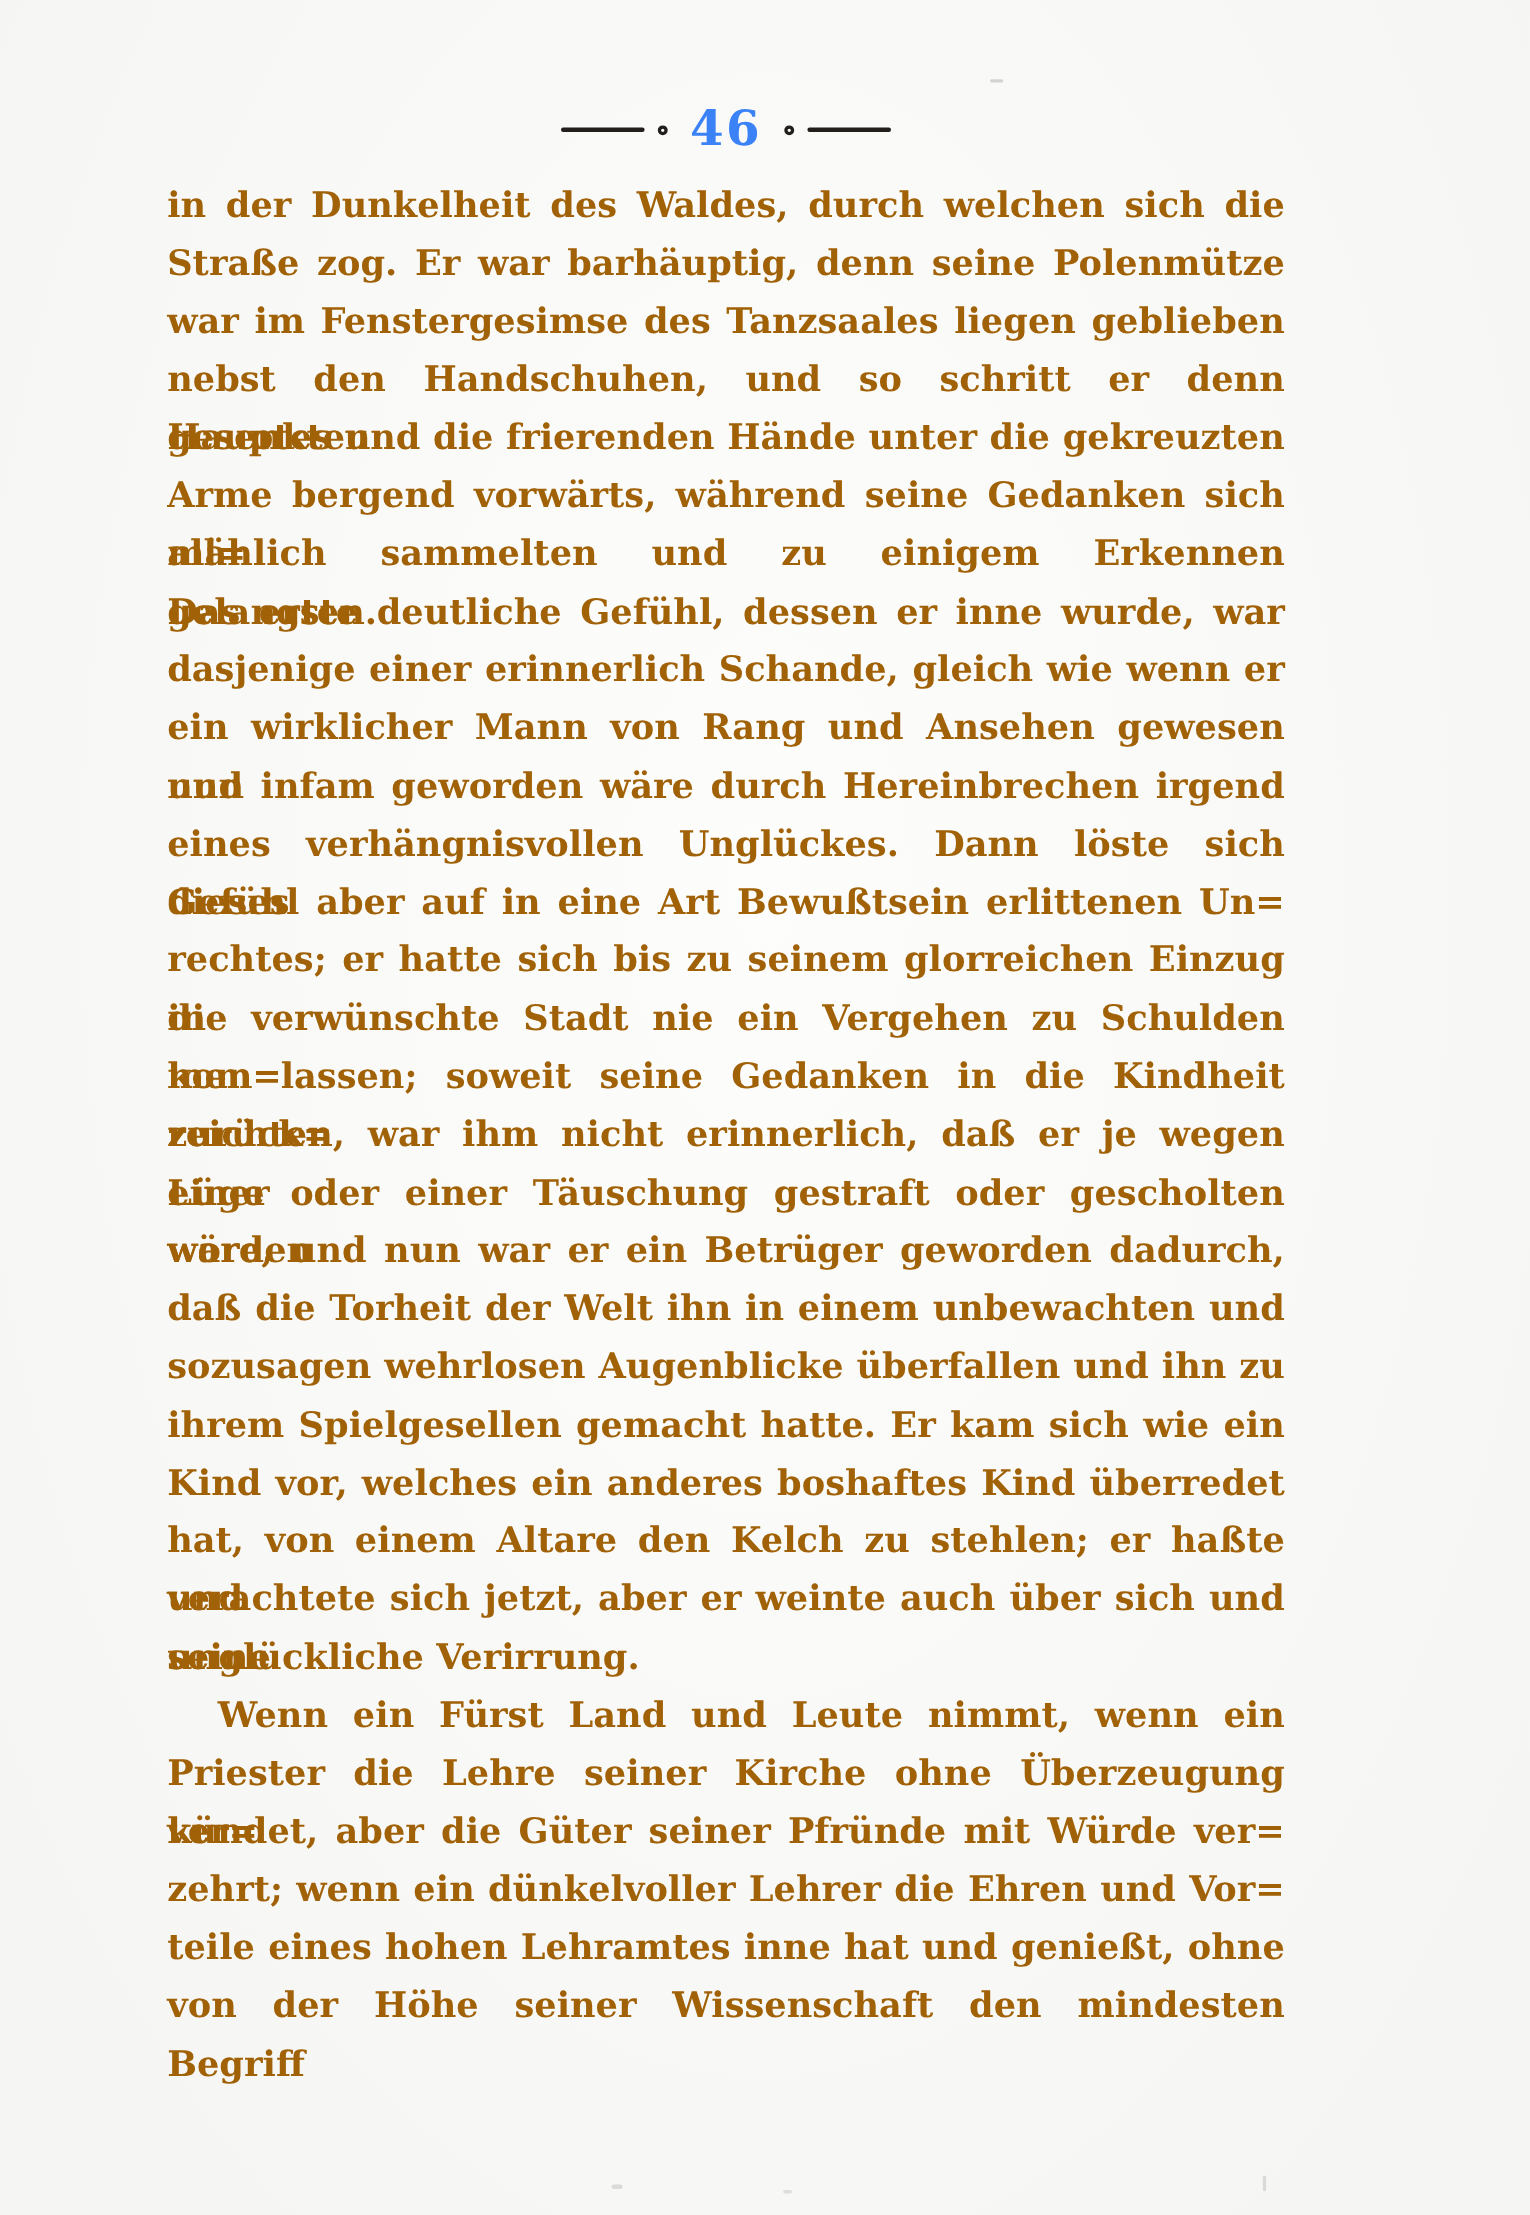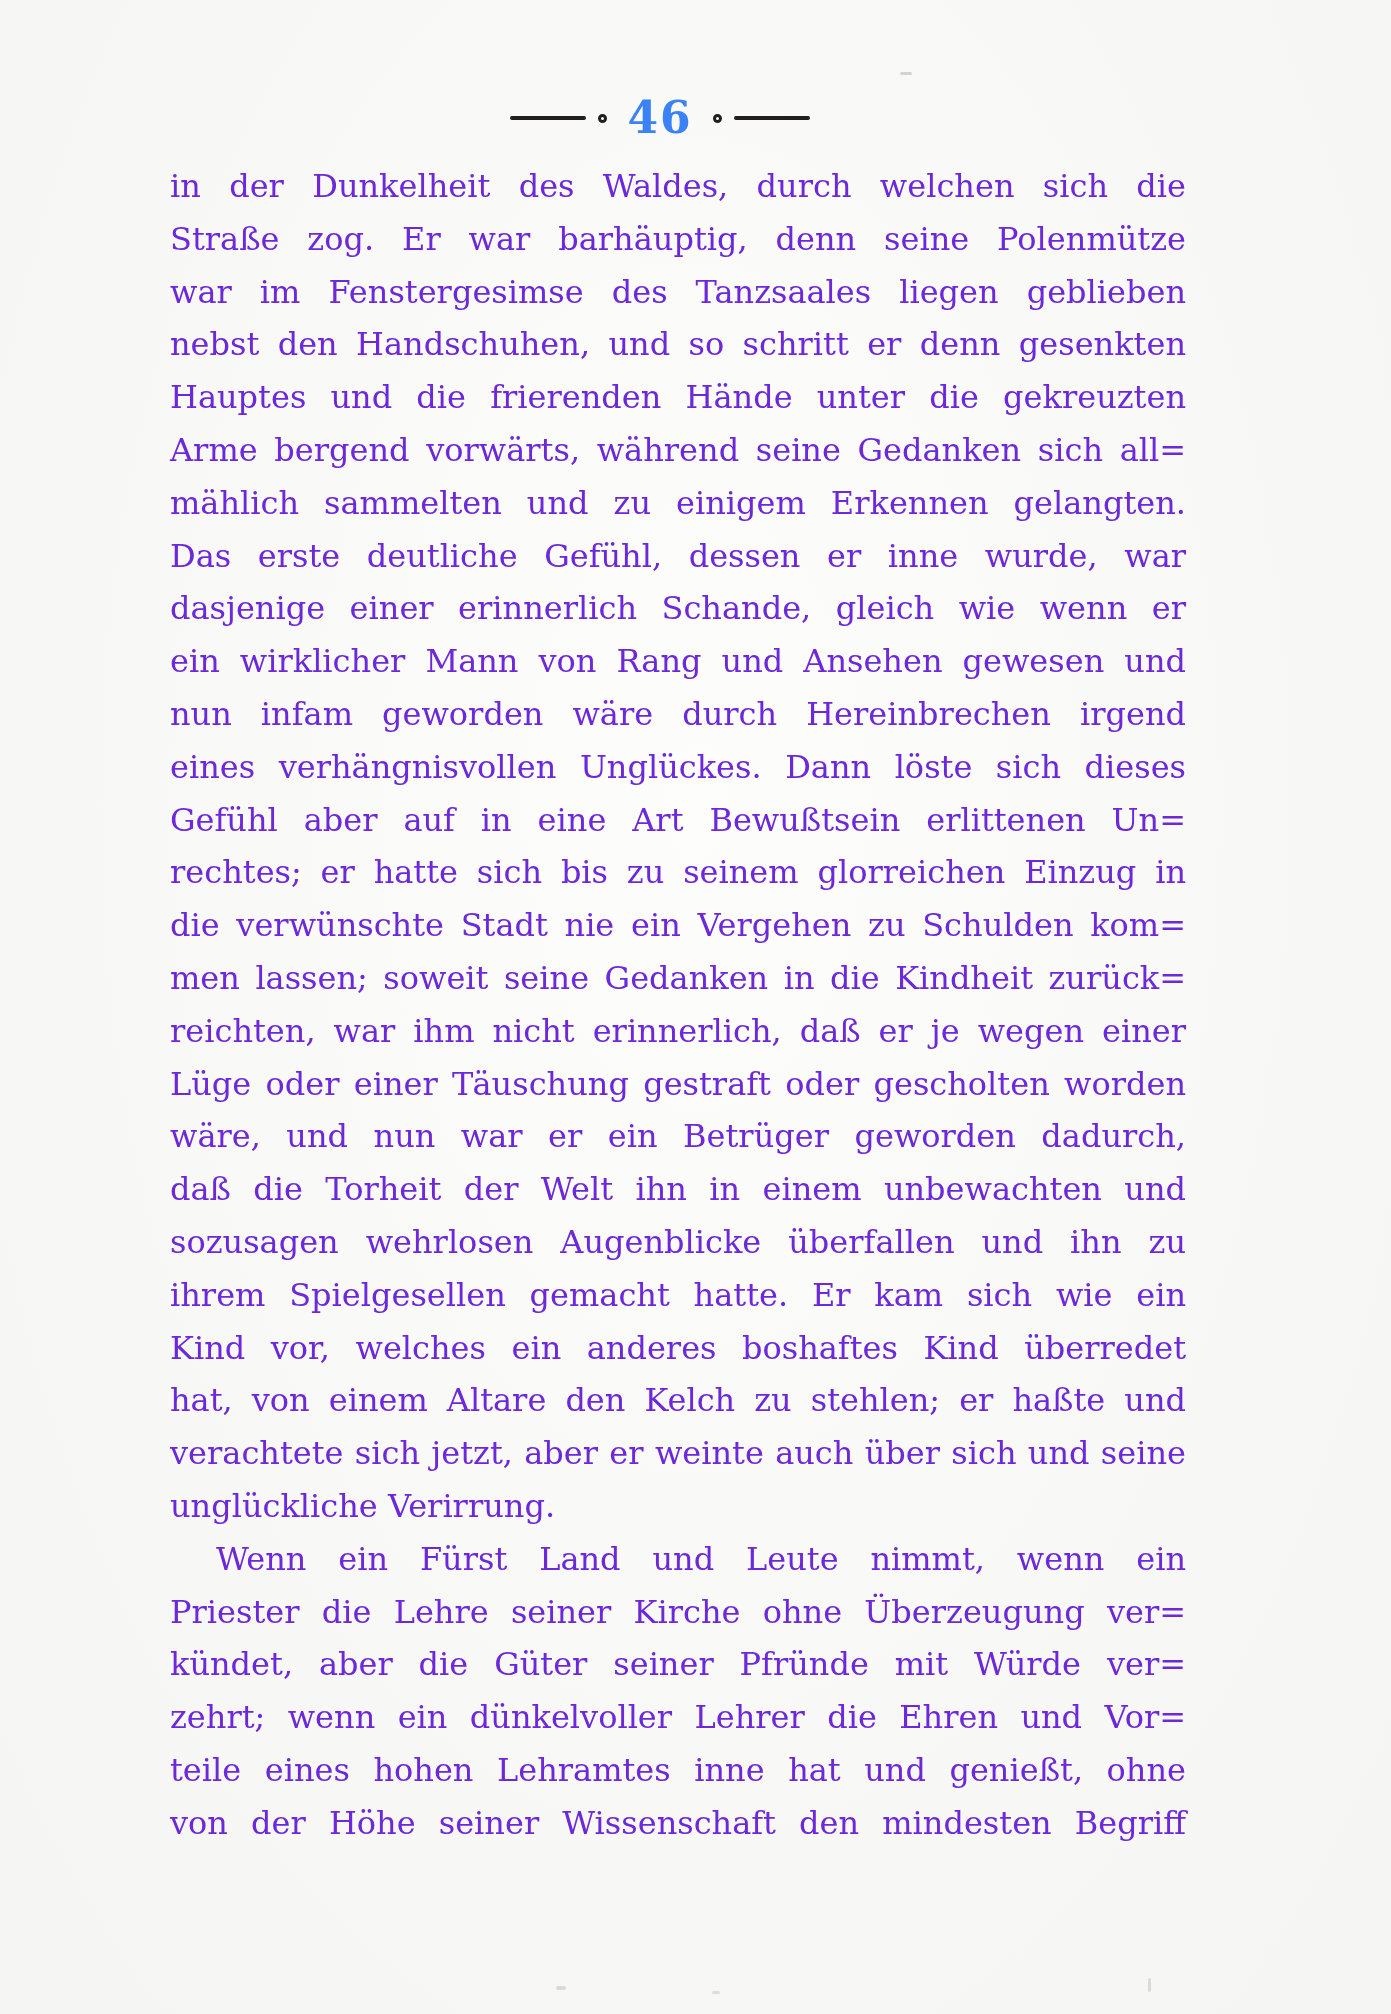--- a/index.html
+++ b/index.html
@@ -60,24 +60,23 @@
     color: #3b82f6;
   }
 
   
   .text-block {
     position: absolute;
     left: 152px;
     top: 160px;
     width: 1016px;
     font-size: 32px;
-    font-weight: normal;
+    font-weight: bold;
     line-height: 52.8px;
-    color: #6d28d9;
-    margin-left: 18px;
+    color: #a16207;
   }
   .line {
     text-align: justify;
     text-align-last: justify;
     white-space: normal;
     height: 52.8px;
     overflow: visible;
   }
   .line.no-justify {
     text-align: center;

